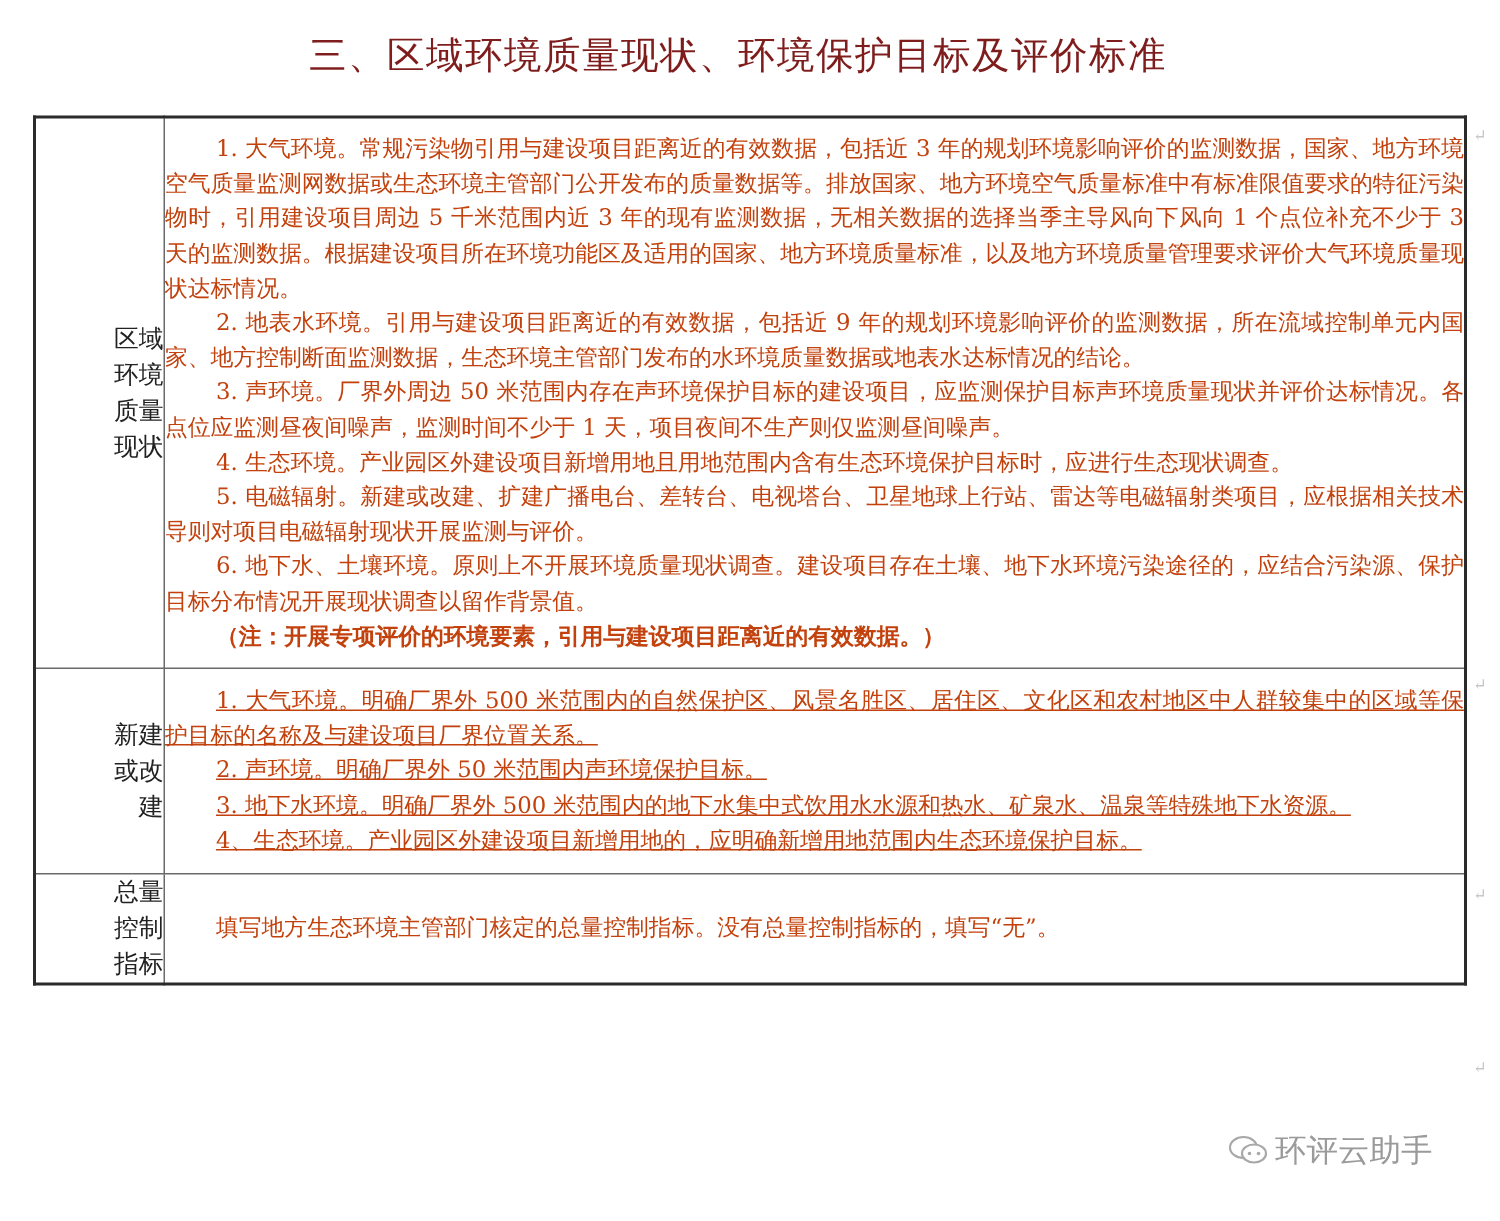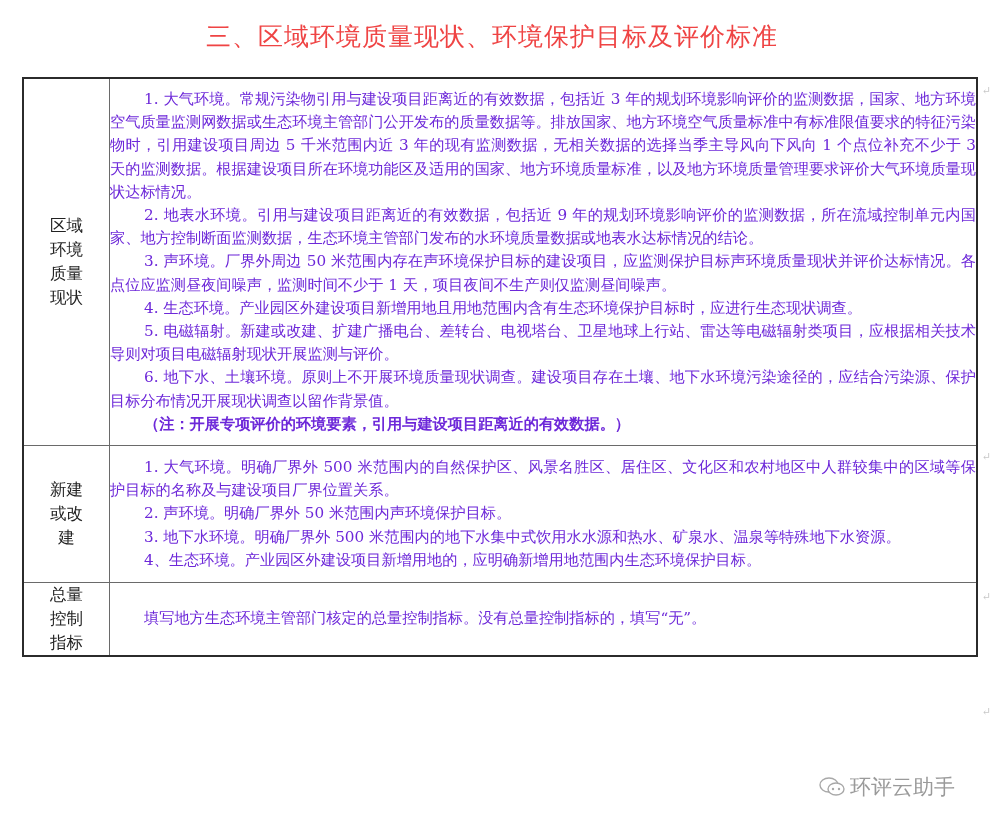--- a/index.html
+++ b/index.html
@@ -1,37 +1,37 @@
 <!DOCTYPE html>
 <html><head>
 <meta charset="utf-8">
 <style>
   html, body { margin: 0; padding: 0; background: #ffffff; }
   body { width: 1000px; height: 814px; position: relative; overflow: hidden;
          font-family: "DejaVu Serif", "Liberation Serif", serif; }
   .title { position: absolute; top: 20px; left: 0; width: 984px; text-align: center;
            font-family: Liberation Serif, serif;
-           font-size: 25px; color: #ef4444; letter-spacing: 1px; }
+           font-size: 25px; color: #7f1d1d; letter-spacing: 1px; }
   table.main { position: absolute; left: 22px; top: 77px; width: 956px;
                border-collapse: collapse; border: 2px solid #2b2b2b; table-layout: fixed; }
   table.main td { border: 1px solid #6a6a6a; vertical-align: middle; padding: 0; }
-  td.label { width: 85px; text-align: center; color: #222; font-size: 16.5px; line-height: 24px; }
+  td.label { width: 85px; text-align: right; color: #222; font-size: 16.5px; line-height: 24px; }
   td.label span { display: inline-block; width: 40px; word-break: break-all; }
-  td.content { color: #6d28d9; font-size: 15.2px; line-height: 23.2px; padding: 2px 8px 2px 6px; }
+  td.content { color: #c2410c; font-size: 15.2px; line-height: 23.2px; padding: 2px 8px 2px 6px; }
   td.content p { margin: 0; text-align: justify; }
   td.content p.indent { text-indent: 34px; }
   td.content p.note { font-weight: bold; text-indent: 34px; }
   .row1 td { height: 366px; }
-  .row2 td { height: 136px; }
+  .row2 td { height: 136px; text-decoration: underline; }
   .row3 td { height: 113px; }
   .row4 td { height: 68px; margin-top: 19px; }
   .pm { position: absolute; color: #c8c8c8; font-size: 11px; }
   .watermark { position: absolute; left: 818px; top: 753px; color: #9a9a9a;
                font-family: "DejaVu Sans", "Liberation Sans", sans-serif; font-size: 21px;
-               display: flex; align-items: center; gap: 4px; margin-top: 20px; }
+               display: flex; align-items: center; gap: 4px; }
   .wm-icon { width: 28px; height: 22px; }
 </style>
 </head>
 <body>
 
 <div class="title">三、区域环境质量现状、环境保护目标及评价标准</div>
 
 <table class="main">
   <tbody>
       <tr class="row1">

